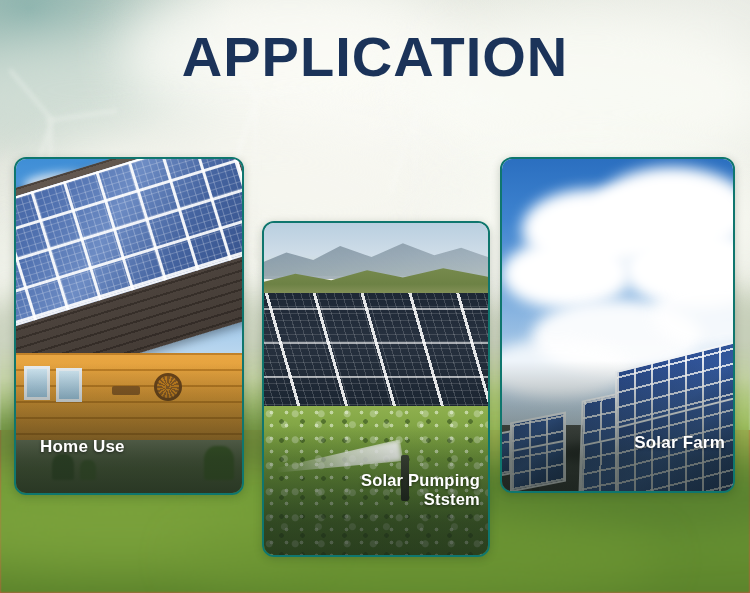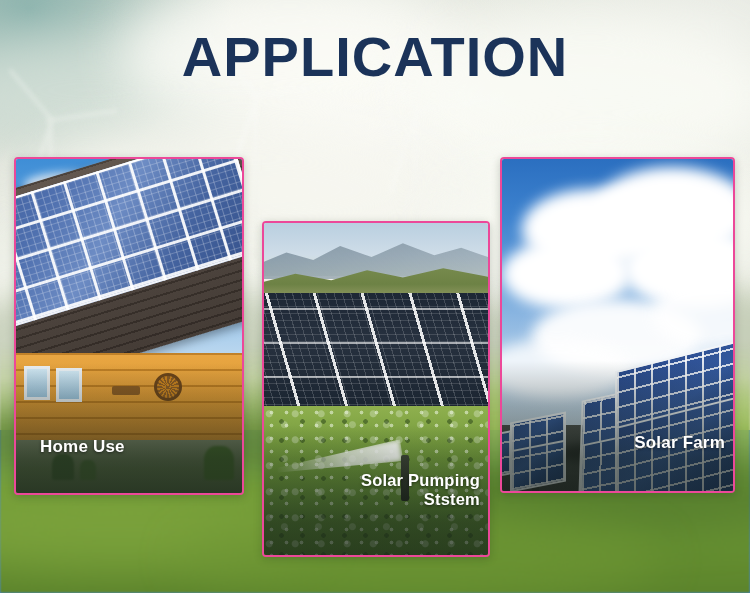--- a/index.html
+++ b/index.html
@@ -11,21 +11,21 @@
     overflow: hidden;
     font-family: "Liberation Sans", sans-serif;
   }
 
   
   .banner {
     position: relative;
     width: 750px;
     height: 593px;
     overflow: hidden;
-    background: #3b82f6;
+    background: #ef4444;
   }
 
   
   .bg-scene {
     position: absolute;
     inset: 0;
     overflow: hidden;
   }
 
   
@@ -129,22 +129,22 @@
     font-weight: 700;
     letter-spacing: 1px;
     color: #1b3359;
     line-height: 1.05;
     font-family: "Liberation Sans", sans-serif;
   }
 
   
   .card {
     position: absolute;
-    border: 2px solid #ec4899;
-    border-radius: 4px;
+    border: 2px solid #0f766e;
+    border-radius: 12px;
     overflow: hidden;
     box-shadow: 0 2px 9px rgba(20,40,20,0.22);
   }
   .card-card-home   { left: 14px;  top: 157px; width: 230px; height: 338px; }
   .card-card-pump   { left: 262px; top: 221px; width: 228px; height: 336px; }
   .card-card-farm   { left: 500px; top: 157px; width: 235px; height: 336px; }
 
   .card-media { position: absolute; inset: 0; overflow: hidden; }
 
   .card-label {

